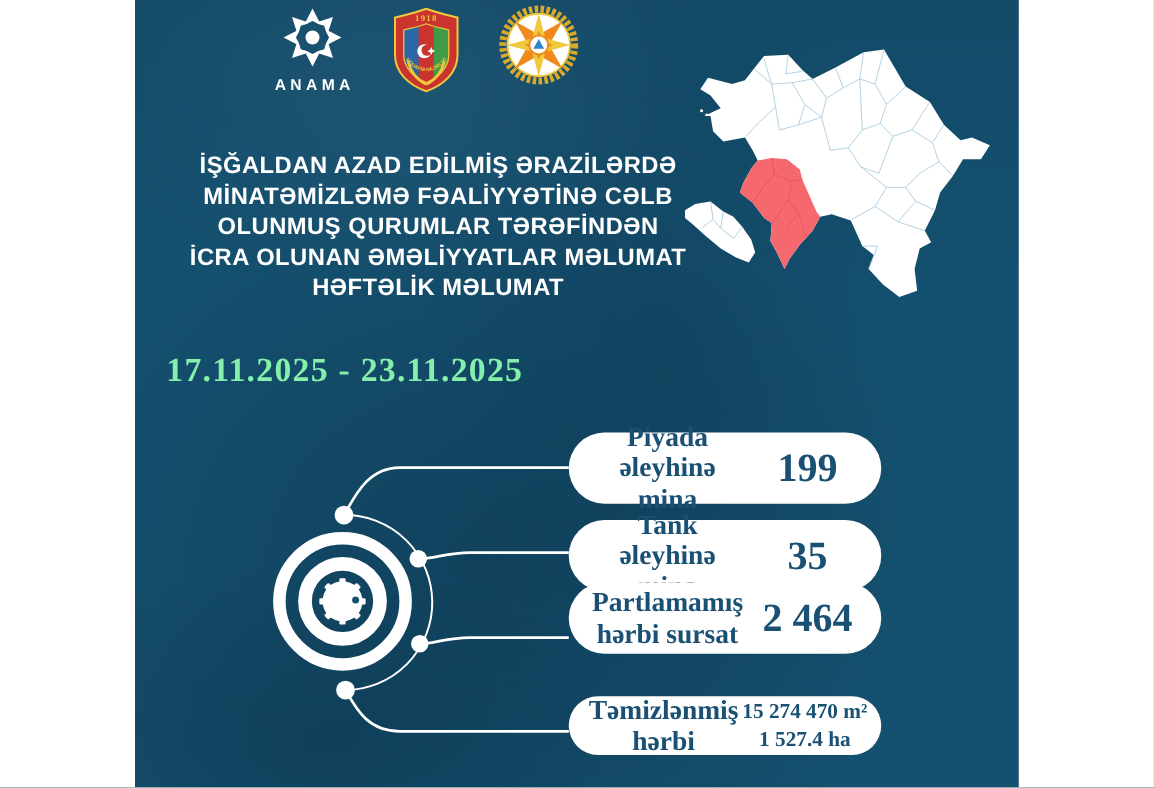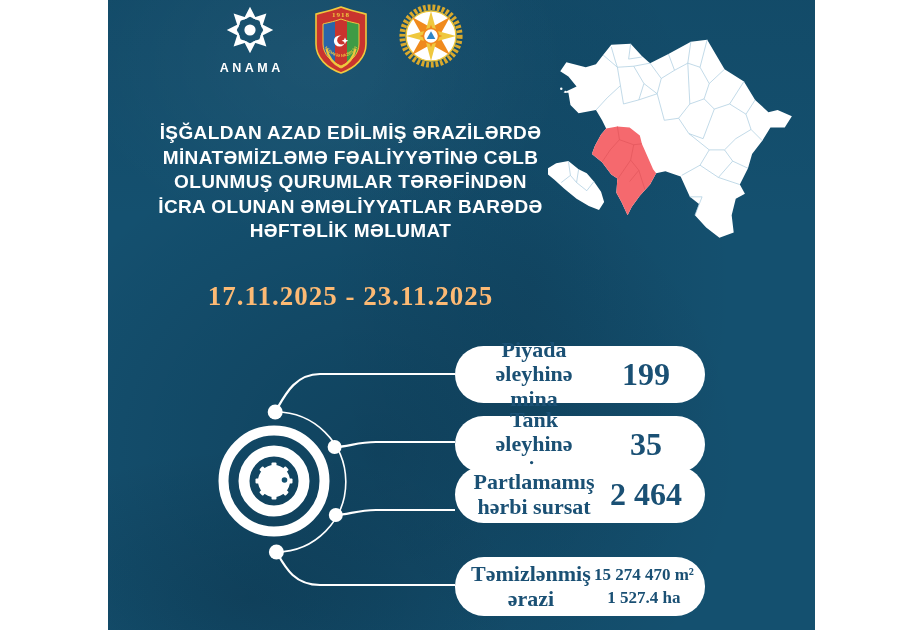--- a/index.html
+++ b/index.html
@@ -26,23 +26,23 @@
                letter-spacing:3.5px;text-indent:3.5px;}
   .mod-emblem{position:absolute;left:206px;top:6px;}
   .mes-emblem{position:absolute;left:290px;top:3px;}
   
   .map{position:absolute;left:440px;top:8px;}
   
   .title{position:absolute;left:25px;top:121px;width:435px;text-align:center;
          color:#fff;font-weight:700;font-size:19px;line-height:24.5px;letter-spacing:0.4px;}
   .title span{display:block;}
   
-  .period{position:absolute;left:25px;top:281px;width:435px;text-align:center;
+  .period{position:absolute;left:25px;top:281px;width:435px;
           font-family:"Liberation Serif",serif;font-weight:bold;font-size:27px;
-          letter-spacing:1px;color:#fdba74;}
+          letter-spacing:1px;color:#86efac;}
   
   .diagram{position:absolute;left:60px;top:330px;}
   
   .pill{position:absolute;left:347px;width:250px;height:57px;background:#fff;
         border-radius:29px;display:flex;align-items:center;}
   .pill-label{flex:0 0 142px;padding-left:16px;text-align:center;
         font-family:"Liberation Serif",serif;font-weight:bold;font-size:22px;
         line-height:1.12;color:var(--stat_text);}
   .pill-label span{display:block;}
   .pill-value{flex:1;text-align:center;font-family:"Liberation Serif",serif;
@@ -177,21 +177,21 @@
         <path d="M28,171 L22,164"></path>
       </g>
       <circle cx="13" cy="79" r="1.2" fill="#ffffff"></circle>
       <circle cx="17" cy="82" r="1" fill="#ffffff"></circle>
     </svg>
 
     <div class="title">
       <span>İŞĞALDAN AZAD EDİLMİŞ ƏRAZİLƏRDƏ</span>
       <span>MİNATƏMİZLƏMƏ FƏALİYYƏTİNƏ CƏLB</span>
       <span>OLUNMUŞ QURUMLAR TƏRƏFİNDƏN</span>
-      <span>İCRA OLUNAN ƏMƏLİYYATLAR BARƏDƏ</span>
+      <span>İCRA OLUNAN ƏMƏLİYYATLAR MƏLUMAT</span>
       <span>HƏFTƏLİK MƏLUMAT</span>
     </div>
 
     <div class="period">17.11.2025 - 23.11.2025</div>
 
     <svg class="diagram" width="300" height="300" viewBox="60 330 300 300">
       <g stroke="#ffffff" fill="none">
         <path d="M167.2,412 A70,70 0 0 1 168.4,552" stroke-width="1.6"></path>
         <path d="M167.2,412 C176,397 186,374 212,374 L347,374" stroke-width="2.2"></path>
         <path d="M226.6,447 C240,447 249,442 268,442 L347,442" stroke-width="2.2"></path>
@@ -239,24 +239,24 @@
     </div>
 
     <div class="pill" style="top:466px;">
       <div class="pill-label">
         <span>Partlamamış</span>
         <span>hərbi sursat</span>
       </div>
       <div class="pill-value">2 464</div>
     </div>
 
-    <div class="pill" style="top:557px;height:59px;">
+    <div class="pill" style="top:557px;height:47px;">
       <div class="pill-label" style="flex:0 0 128px;">
         <span>Təmizlənmiş</span>
-        <span>ərazi</span>
+        <span>hərbi</span>
       </div>
       <div class="pill-value-multi">
         <span>15 274 470 m²</span>
         <span>1 527.4 ha</span>
       </div>
     </div>
 
   </div>
 </div>
 

